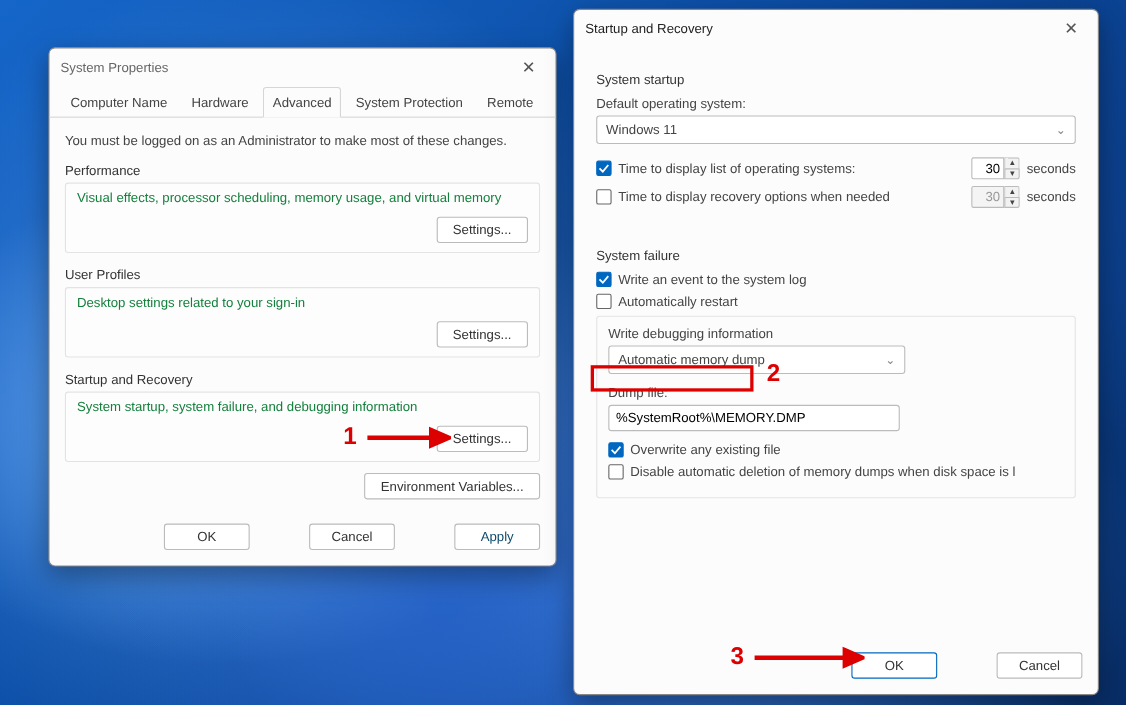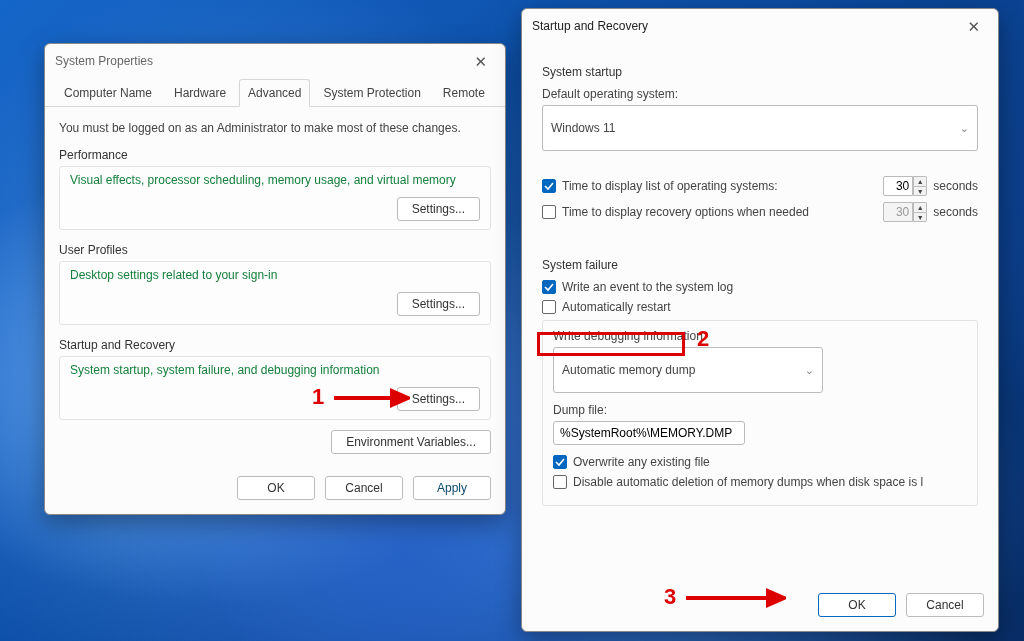--- a/index.html
+++ b/index.html
@@ -73,29 +73,29 @@
   }
   .group .glabel { margin: 2px 0 4px; color:#333; }
   .group .gbox {
     border: 1px solid #e3e3e3; border-radius: 3px;
     padding: 6px 10px 8px; background: #fdfdfd;
   }
   .desc { color:#15803d; margin-bottom: 10px; }
   .right { display:flex; justify-content:flex-end; gap:8px; }
   button.win {
     font: inherit; background:#fff; border:1px solid #bbb; border-radius:3px;
-    padding: 4px 14px; min-width: 78px; cursor: pointer; color:#333;
+    padding: 4px 14px; min-width: 78px; cursor: pointer; color:#333;margin-left:44px;
   }
   button.win.disabled { color:#0c4a6e; }
   .buttonrow { display:flex; justify-content:flex-end; gap:10px; padding:10px 14px 14px; }
   
   .section-title { font-size:12px; color:#333; margin: 6px 0 8px; }
   .field-label { margin-bottom:4px; }
   .select {
-    width: 100%; border:1px solid #bbb; border-radius:3px; padding: 15px 8px;
+    width: 100%; border:1px solid #bbb; border-radius:3px; padding: 5px 8px;
     background:#fff; display:flex; align-items:center; justify-content:space-between;
     font: inherit; cursor:pointer;
   }
   .chev { color:#888; font-size:11px; }
   .row { display:flex; align-items:center; gap:6px; margin:6px 0; }
   .checkbox {
     width:14px; height:14px; border:1px solid #666; border-radius:2px; background:#fff;
     display:inline-flex; align-items:center; justify-content:center;
     flex:0 0 14px;
   }
@@ -111,21 +111,21 @@
   .spinner .spinbtns { display:flex; flex-direction:column; }
   .spinner .sp { width:14px; height:10px; border:1px solid #bbb; background:#f2f2f2; font-size:7px;
     display:flex; align-items:center; justify-content:center; cursor:pointer; }
   .spinner .sp:first-child { border-bottom:none; border-radius:0 2px 0 0; }
   .spinner .sp:last-child { border-radius:0 0 2px 0; }
   .spinner.disabled input { background:#f4f4f4; color:#999; }
   .subgroup {
     border:1px solid #e3e3e3; border-radius:3px; padding:8px 10px 10px; margin-top:6px;
   }
   .text-input {
-    width:192px; border:1px solid #bbb; border-radius:3px; padding:4px 6px; font:inherit;
+    width:265px; border:1px solid #bbb; border-radius:3px; padding:4px 6px; font:inherit;
     background:#fff;
   }
   
   .anno { position:absolute; font: 700 22px Arial, sans-serif; color:#d00; }
   .anno .num { display:inline-block; }
   .arrow { stroke:#d00; stroke-width:4; fill:#d00; }
   .highlight-box { position:absolute; border:3px solid #d00; pointer-events:none; }
 </style>
 </head>
 <body>
@@ -197,21 +197,21 @@
   <div class="content" style="padding:12px 20px; flex:1;">
 
     <div class="section-title" style="margin-top:10px;">System startup</div>
 
     <div class="field-label" style="margin-top:8px;">Default operating system:</div>
     <div class="select">
       <span>Windows 11</span>
       <span class="chev">⌄</span>
     </div>
 
-    <div class="row" style="margin-top:25px;">
+    <div class="row" style="margin-top:12px;">
       <span class="checkbox checked">
         <svg viewBox="0 0 10 10">
             <path d="M1 5 L4 8 L9 2" stroke="#fff" stroke-width="1.6" fill="none"></path>
           </svg>
       </span>
       <span style="flex:1;">Time to display list of operating systems:</span>
       <span class="spinner">
         <input value="30" style="">
         <span class="spinbtns">
             <span class="sp">▲</span>

